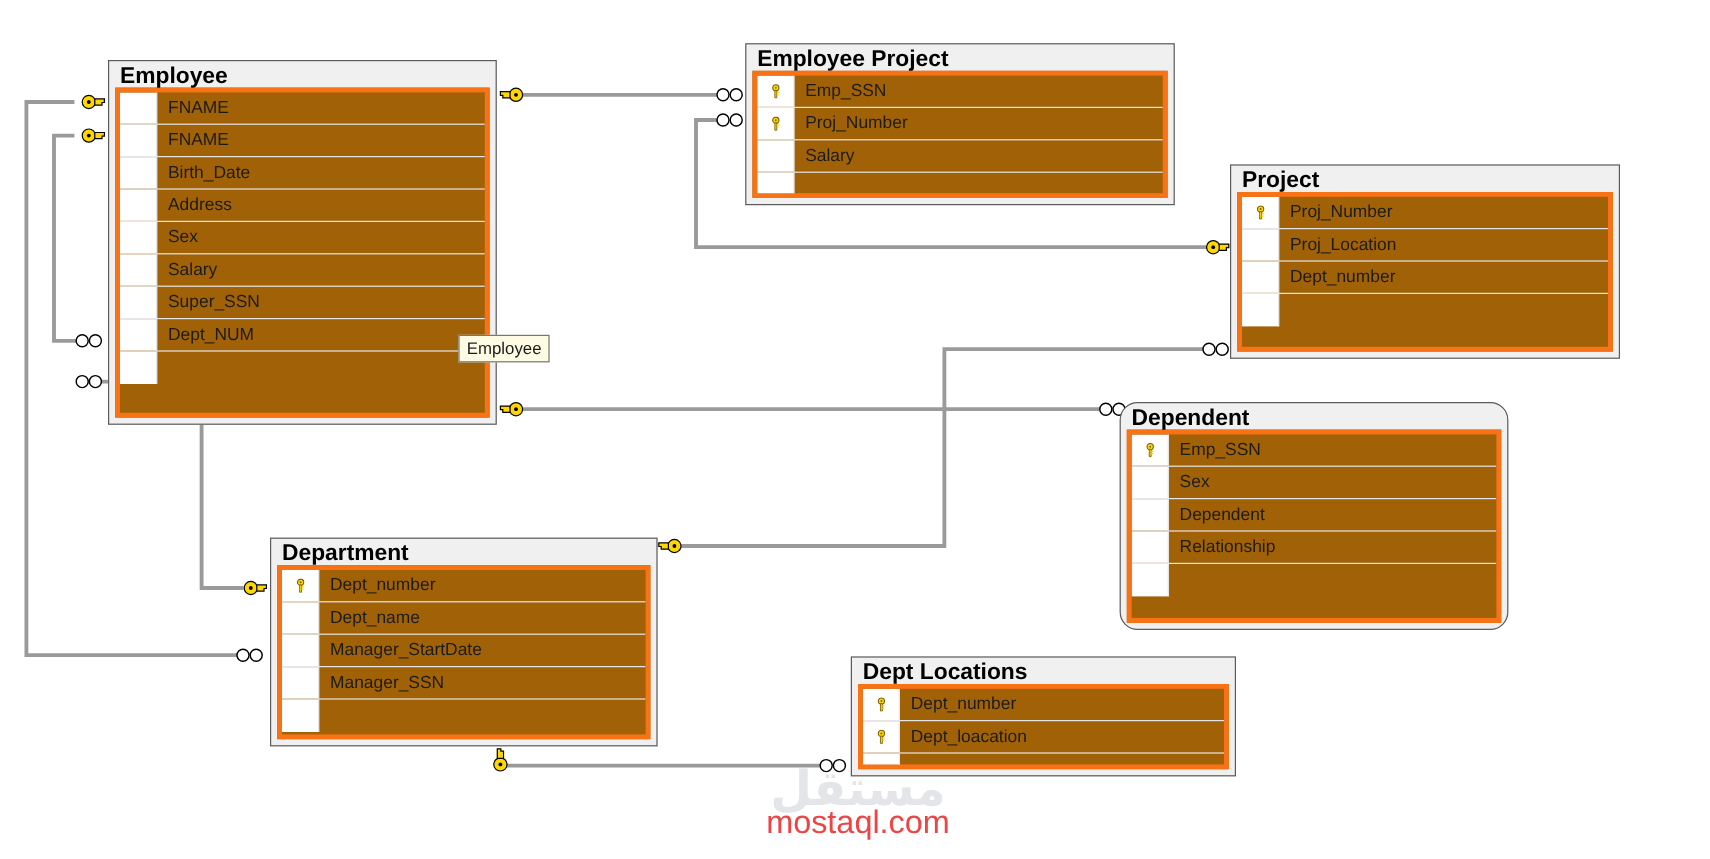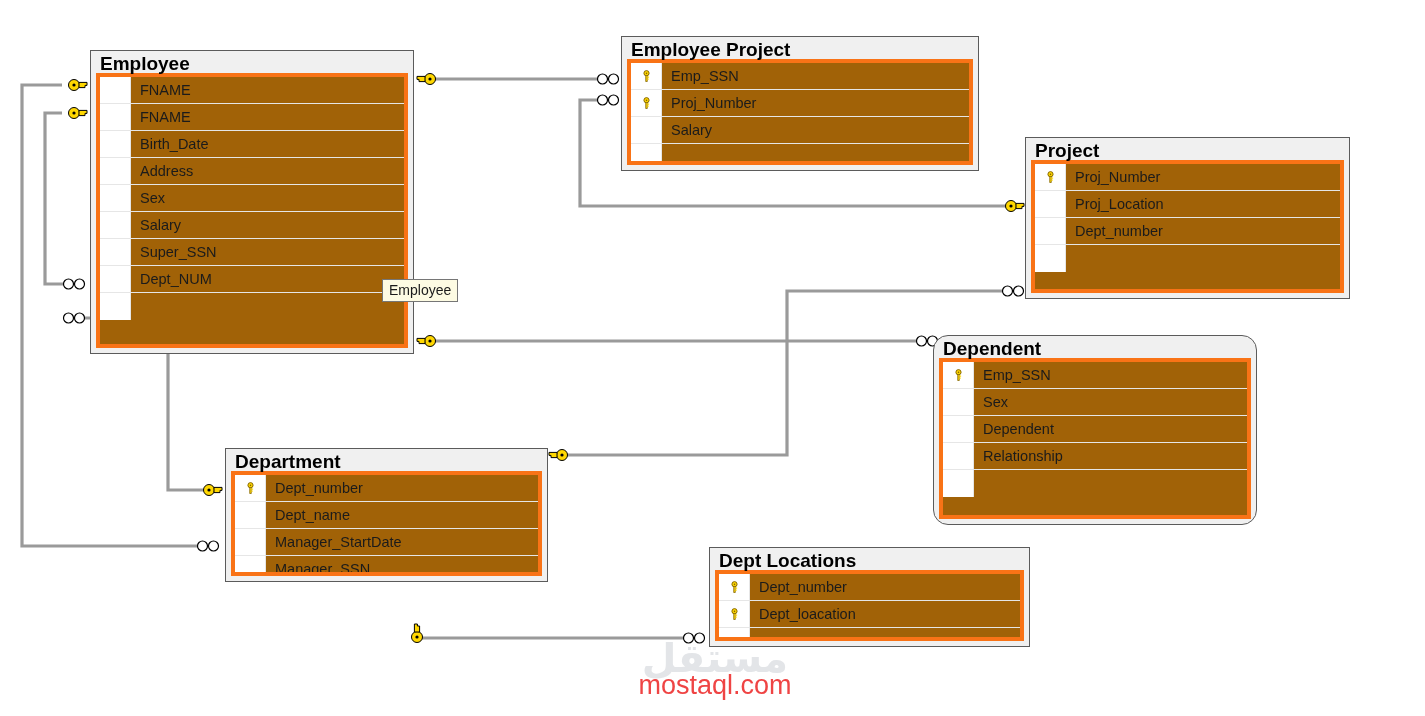--- a/index.html
+++ b/index.html
@@ -338,21 +338,21 @@
       <div class="row">
         <span class="keycell"></span>
         <span class="colname">Relationship</span>
       </div>
       <div class="row blank">
         <span class="keycell"></span>
       </div>
     </div>
   </div>
 
-  <div class="tbl" style="left:225px;top:448px;width:323px;height:134px;">
+  <div class="tbl" style="left:225px;top:448px;width:323px;height:174px;">
     <div class="tbl-title">Department</div>
     <div class="tbl-body">
       <div class="row">
         <span class="keycell">
           <svg class="keyglyph" viewBox="0 0 13 13">
             <circle cx="6.5" cy="3.2" r="2.6" fill="#ffd700" stroke="#7a5c00" stroke-width="0.9"></circle>
             <circle cx="6.5" cy="3.2" r="0.8" fill="#7a5c00"></circle>
             <path d="M5.7 5.4 h1.6 v6.1 h-1.6 z" fill="#ffd700" stroke="#7a5c00" stroke-width="0.7"></path>
             <path d="M7.3 7.2 h1.8 M7.3 9.1 h1.4" stroke="#ffd700" stroke-width="1.3"></path>
           </svg>

